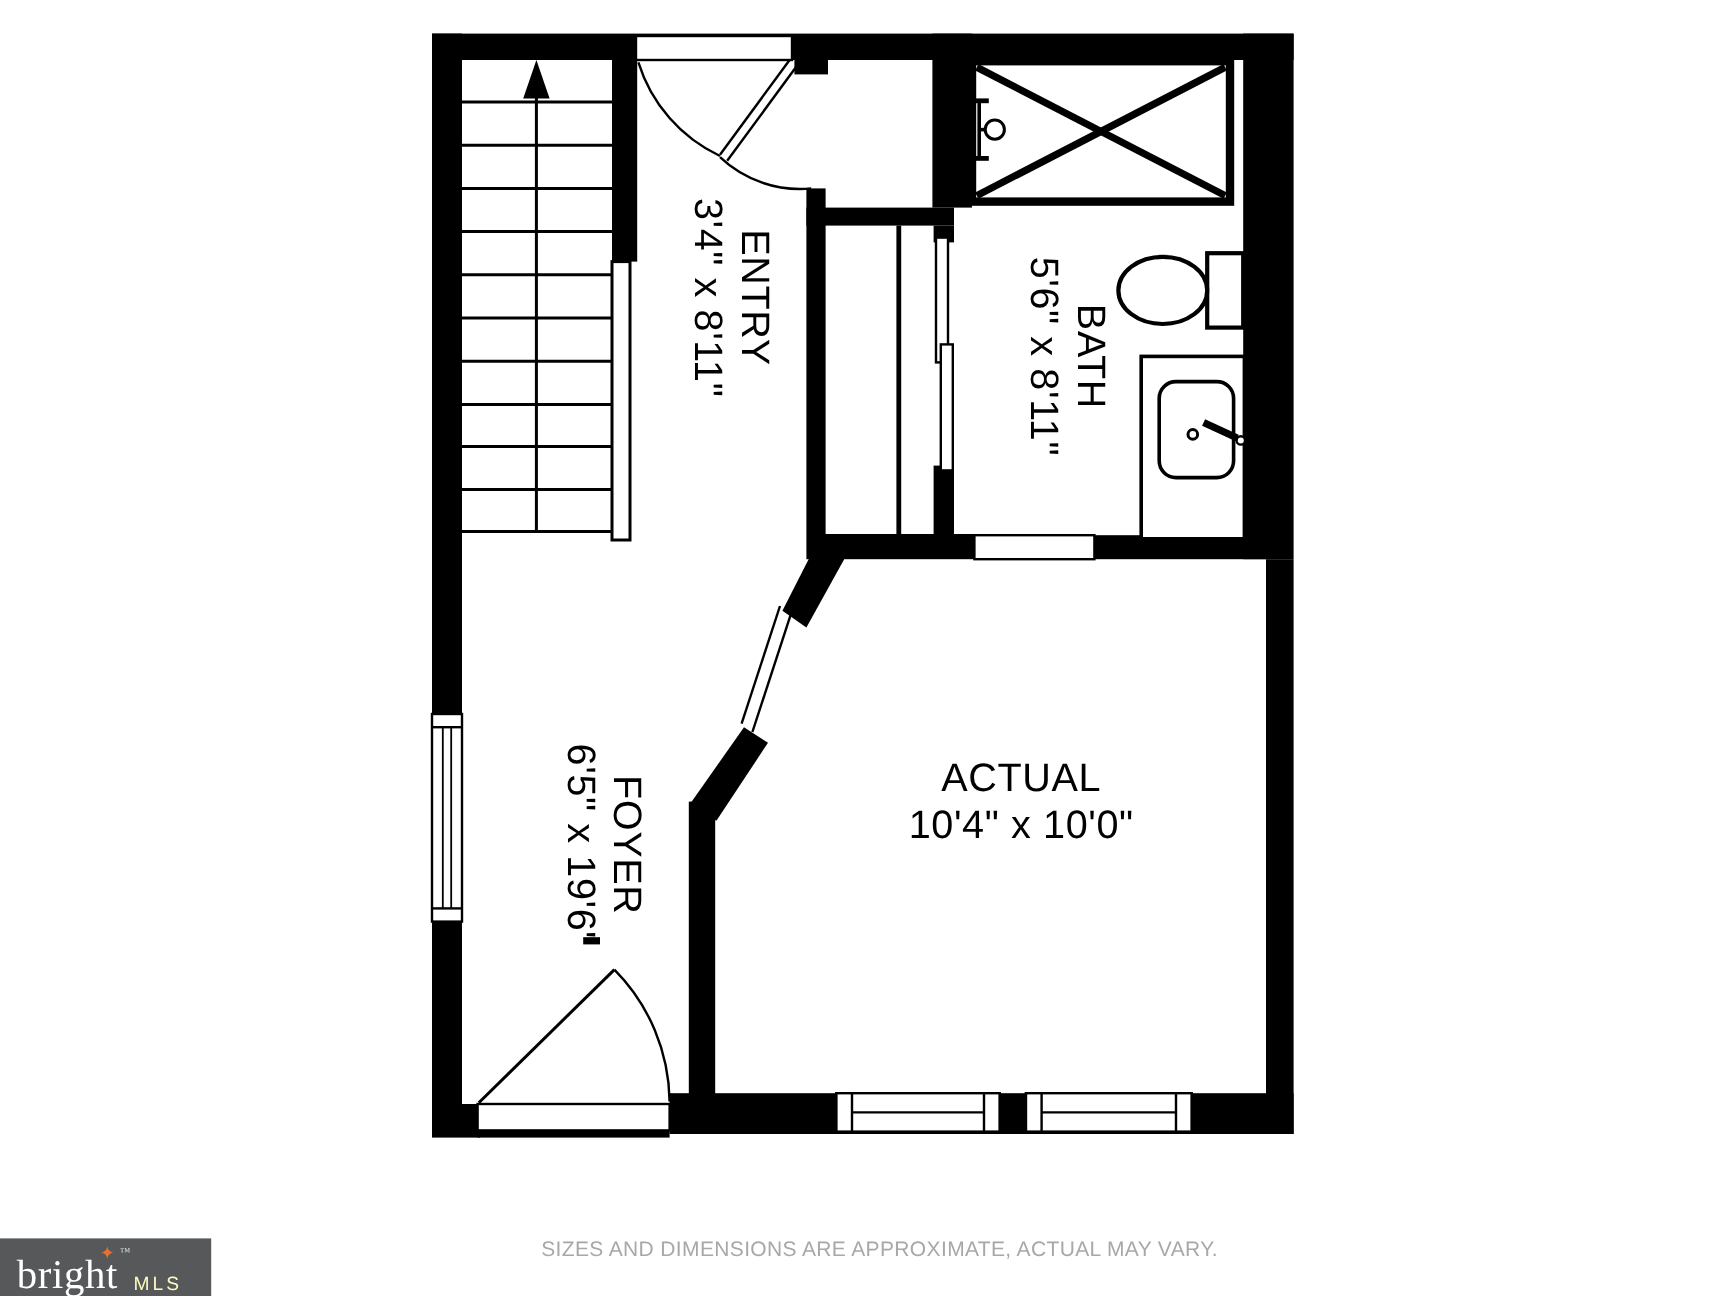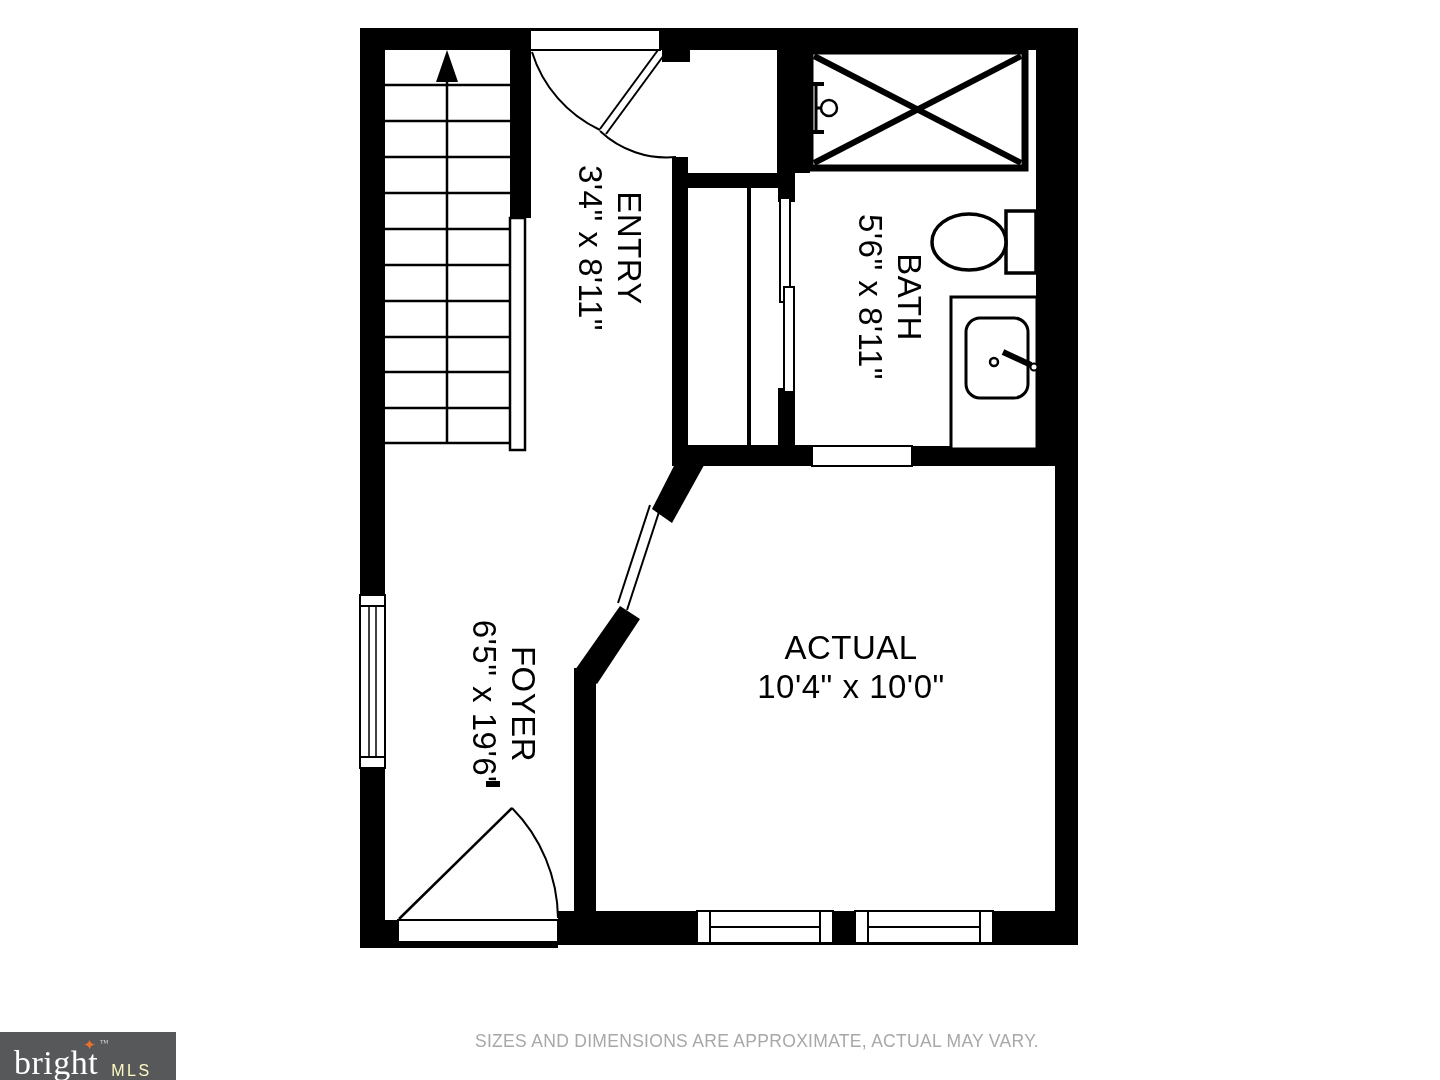--- a/index.html
+++ b/index.html
@@ -8,21 +8,21 @@
   #plan-svg{position:absolute;left:0;top:0;}
   .room-label{position:absolute;color:#000;text-align:center;white-space:nowrap;
               font:400 33px/39px "Liberation Sans",sans-serif;letter-spacing:.5px;}
   .room-label.rot{transform:translate(-50%,-50%) rotate(90deg);}
   .room-label.flat{transform:translate(-50%,-50%);}
   #entry-label{left:610px;top:248px;}
   #bath-label{left:890px;top:297px;}
   #foyer-label{left:504px;top:704px;}
   #bedroom-label{left:851px;top:667px;}
   #disclaimer{position:absolute;left:733px;top:1041px;transform:translate(-50%,-50%);
-              color:#a8a8a8;font-size:17.5px;letter-spacing:.3px;white-space:nowrap;margin-left:24px;}
+              color:#a8a8a8;font-size:17.5px;letter-spacing:.3px;white-space:nowrap;}
   #logo{position:absolute;left:0;bottom:0;width:176px;height:48px;background:#57585a;
         display:flex;align-items:flex-end;padding-left:14px;box-sizing:border-box;margin-top:36px;}
   #logo .brand{position:relative;color:#fff;font:400 34px/34px "Liberation Serif",serif;
                letter-spacing:.5px;}
   #logo .star{position:absolute;top:-8px;right:2px;color:#e8712f;font-size:15px;line-height:15px;}
   #logo .tm{position:absolute;top:-7px;right:-11px;color:#d8d8d8;font-size:9px;line-height:9px;}
   #logo .mls{color:#fef9c3;font-size:16px;letter-spacing:2.5px;margin-left:13px;padding-top:6px;}
 </style>
 </head>
 <body>

